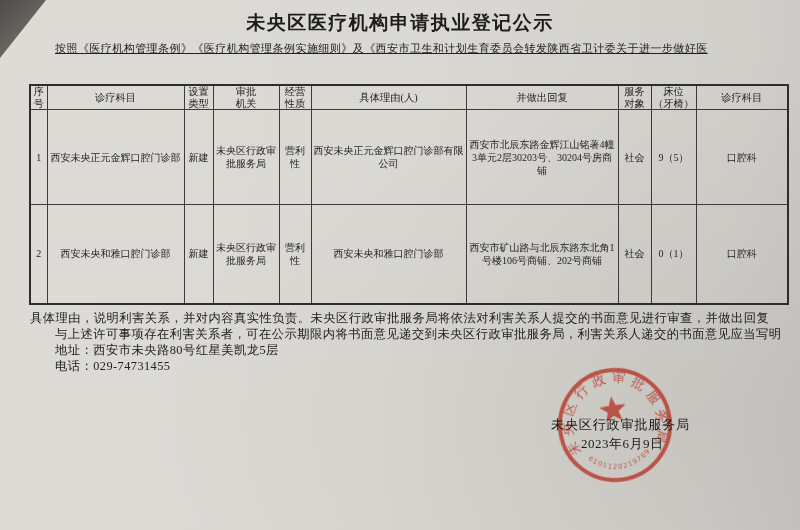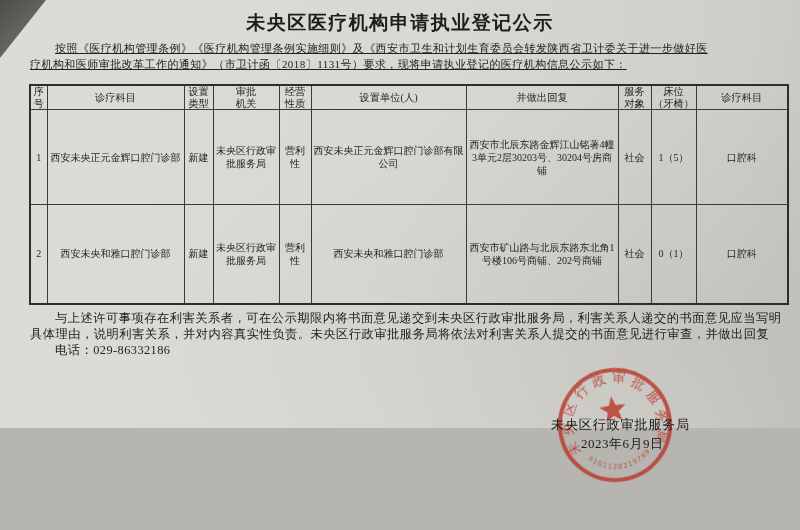--- a/index.html
+++ b/index.html
@@ -3,21 +3,21 @@
 <meta charset="utf-8">
 <style>
   html,body{margin:0;padding:0;}
   body{
     width:800px;height:530px;overflow:hidden;
     font-family:"Liberation Serif", serif;
     color:#262524;
     background:#b7b5b0;
   }
   .page{
-    position:relative;width:800px;height:428px;
+    position:relative;width:800px;height:530px;
     background:
       radial-gradient(ellipse at 88% 78%, rgba(110,108,102,0.10), transparent 55%),
       linear-gradient(97deg, #dddbd6 0%, #dad8d3 50%, #d0cec9 88%, #c8c6c2 100%);
   }
   .corner-shadow{
     position:absolute;left:0;top:0;width:46px;height:58px;
     background:linear-gradient(135deg,#4f4d49 0%, #6e6c66 70%, #8a8882 100%);
     clip-path:polygon(0 0,100% 0,0 100%);
   }
   .title{
@@ -77,21 +77,20 @@
 </head>
 <body>
 
 <div class="page">
   <div class="corner-shadow"></div>
 
   <h1 class="title">未央区医疗机构申请执业登记公示</h1>
 
   <div class="intro">
     <div class="intro-line indent">按照《医疗机构管理条例》《医疗机构管理条例实施细则》及《西安市卫生和计划生育委员会转发陕西省卫计委关于进一步做好医</div>
-    <div class="intro-line">疗机构和医师审批改革工作的通知》（市卫计函〔2018〕1131号）要求，现将申请执业登记的医疗机构信息公示如下：</div>
   </div>
 
   <table class="reg">
     <colgroup>
       <col style="width:17px">
         <col style="width:137px">
         <col style="width:29px">
       <col style="width:66px">
         <col style="width:32px">
         <col style="width:155px">
@@ -104,61 +103,62 @@
       <tr class="hdr">
         <th>序
 号</th>
         <th>诊疗科目</th>
         <th>设置
 类型</th>
         <th>审批
 机关</th>
         <th>经营
 性质</th>
-        <th>设置单位(人)</th>
+        <th>具体理由(人)</th>
         <th>并做出回复</th>
         <th>服务
 对象</th>
         <th>床位
 （牙椅）</th>
         <th>诊疗科目</th>
       </tr>
     </thead>
     <tbody>
       <tr class="r1">
         <td>1</td>
         <td>西安未央正元金辉口腔门诊部</td>
         <td>新建</td>
         <td class="al">未央区行政审批服务局</td>
         <td>营利性</td>
         <td>西安未央正元金辉口腔门诊部有限公司</td>
         <td>西安市北辰东路金辉江山铭著4幢3单元2层30203号、30204号房商铺</td>
         <td class="al">社会</td>
-        <td class="al">1（5）</td>
+        <td class="al">9（5）</td>
         <td>口腔科</td>
       </tr>
       <tr class="r2">
         <td>2</td>
         <td>西安未央和雅口腔门诊部</td>
         <td>新建</td>
         <td class="al">未央区行政审批服务局</td>
         <td>营利性</td>
         <td>西安未央和雅口腔门诊部</td>
         <td>西安市矿山路与北辰东路东北角1号楼106号商铺、202号商铺</td>
         <td class="al">社会</td>
         <td class="al">0（1）</td>
         <td>口腔科</td>
       </tr>
     </tbody>
   </table>
 
   <div class="notice">
+    <div class="notice-line">具体理由，说明利害关系，并对内容真实性负责。未央区行政审批服务局将依法对利害关系人提交的书面意见进行审查，并做出回复</div>
     <div class="notice-line indent">与上述许可事项存在利害关系者，可在公示期限内将书面意见递交到未央区行政审批服务局，利害关系人递交的书面意见应当写明</div>
-    <div class="notice-line">具体理由，说明利害关系，并对内容真实性负责。未央区行政审批服务局将依法对利害关系人提交的书面意见进行审查，并做出回复</div>
-    <div class="notice-line indent">电话：029-86332186</div>
+    <div class="notice-line indent">地址：西安市未央路80号红星美凯龙5层</div>
+    <div class="notice-line indent">电话：029-74731455</div>
   </div>
 
   <svg class="seal" viewBox="0 0 122 122">
     <circle cx="61" cy="61" r="55" fill="none" stroke="#b8392c" stroke-width="4"></circle>
     <polygon fill="#b8392c" points="61,32 64.4,41.3 74.3,41.7 66.5,47.8 69.2,57.3 61,51.8 52.8,57.3 55.5,47.8 47.7,41.7 57.6,41.3"></polygon>
     <g id="seal-ring">
         <text x="61" y="18" transform="rotate(-112 61 61)" class="seal-ring-char">未</text>
         <text x="61" y="18" transform="rotate(-87.11111111111111 61 61)" class="seal-ring-char">央</text>
         <text x="61" y="18" transform="rotate(-62.22222222222222 61 61)" class="seal-ring-char">区</text>
         <text x="61" y="18" transform="rotate(-37.33333333333333 61 61)" class="seal-ring-char">行</text>

